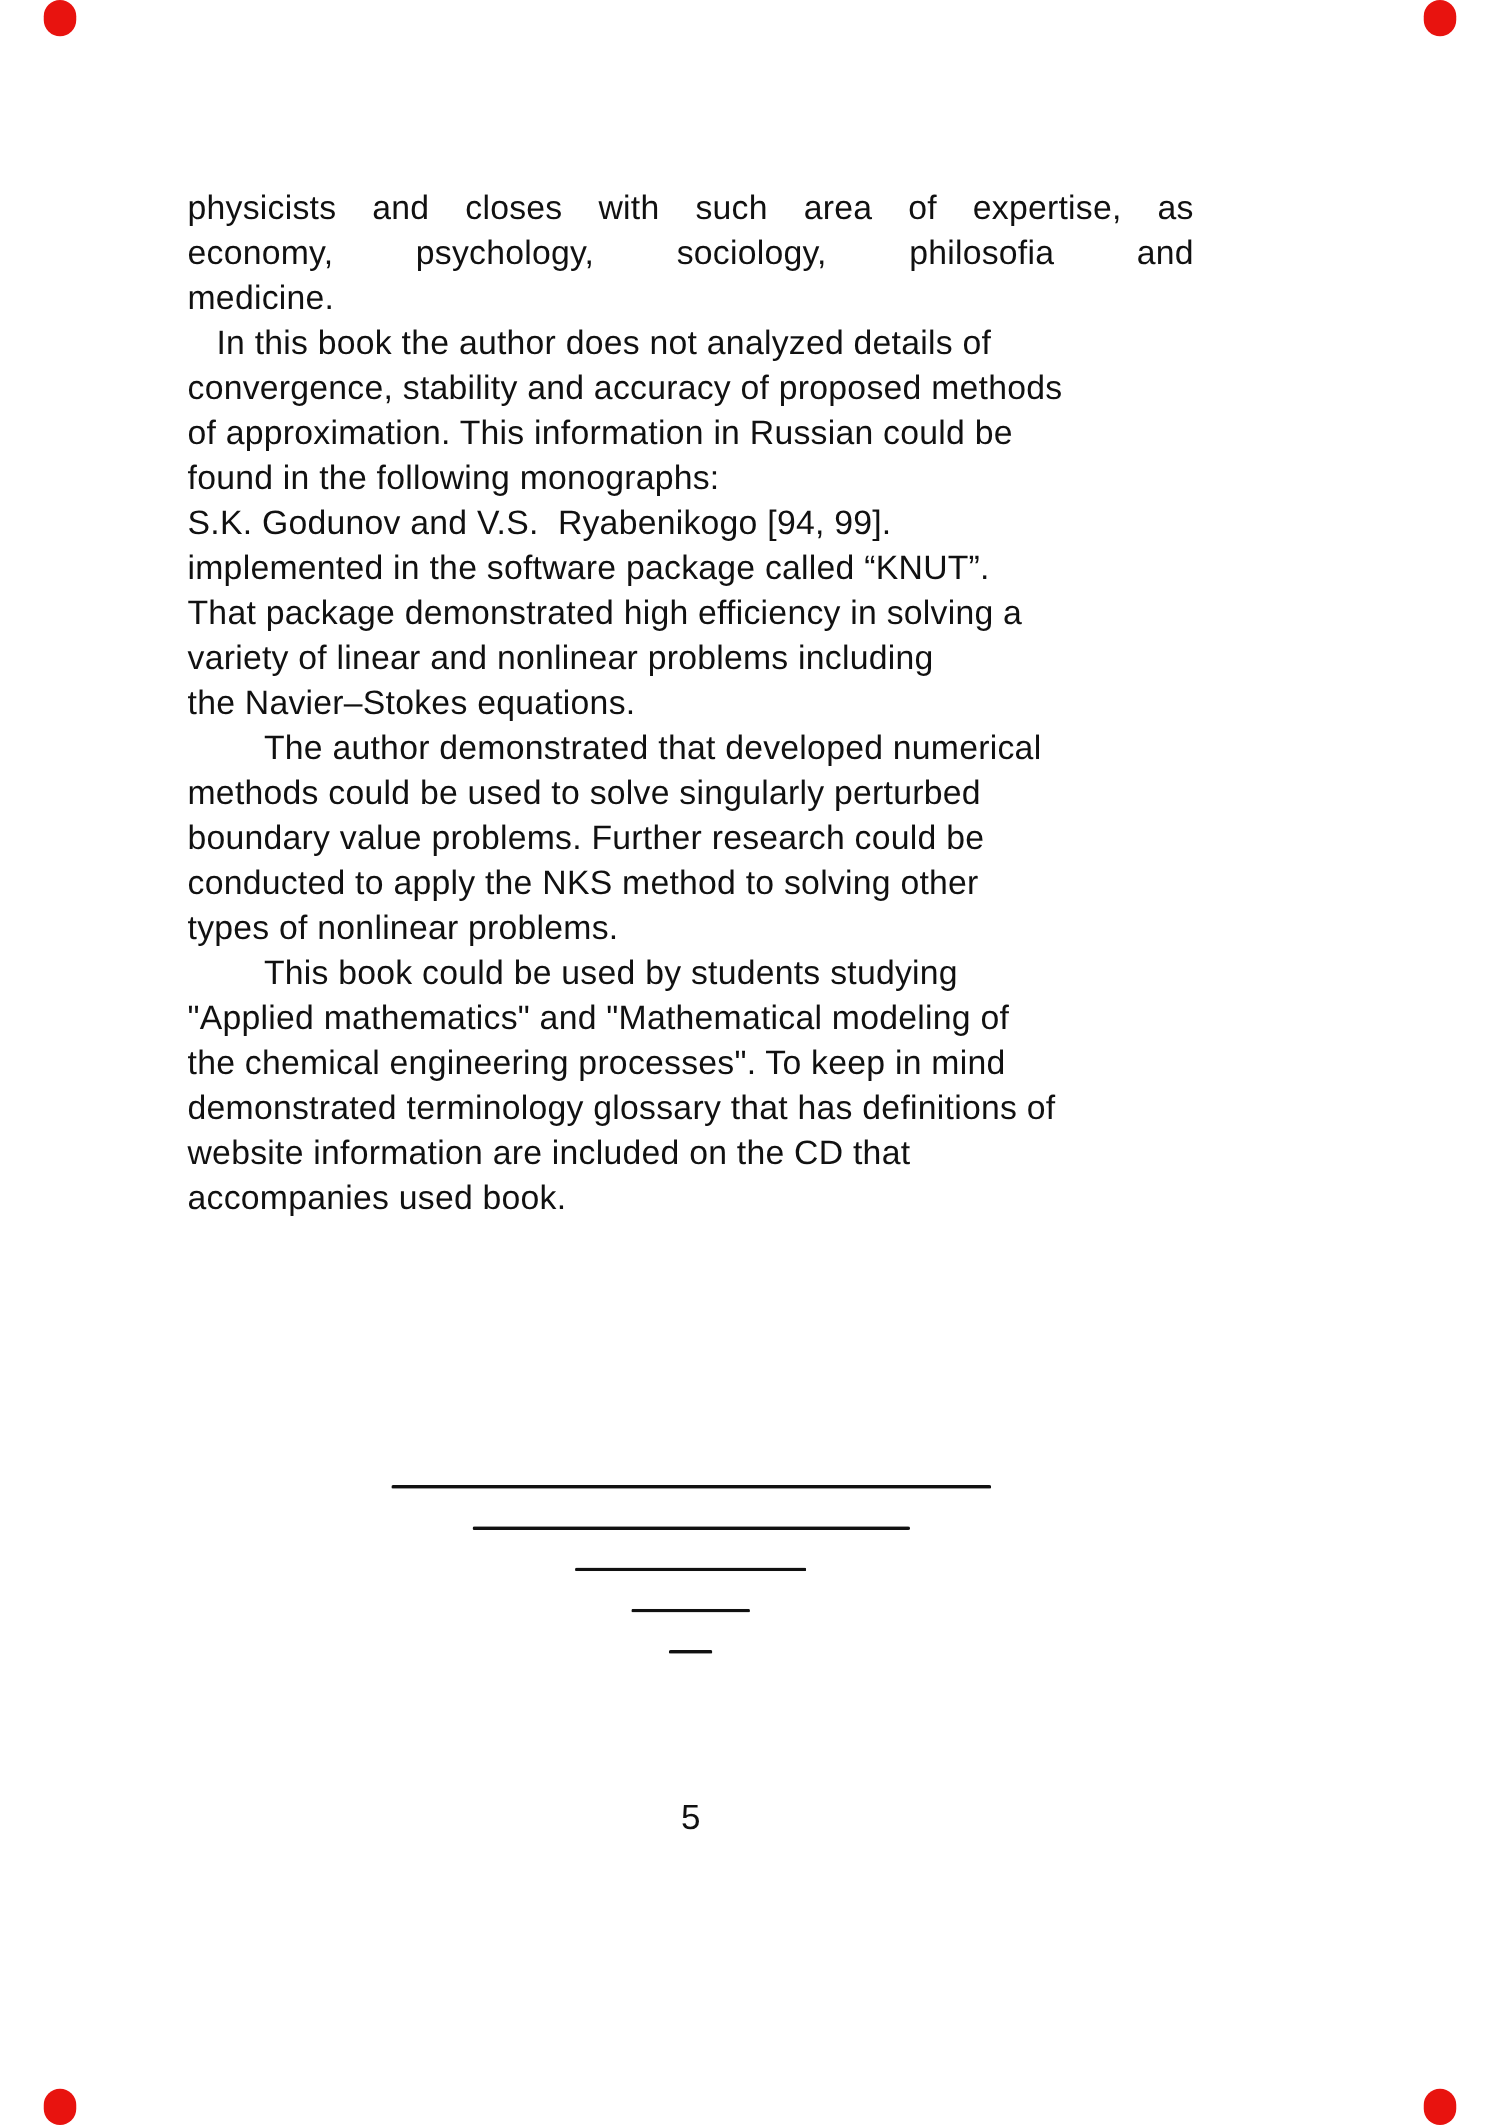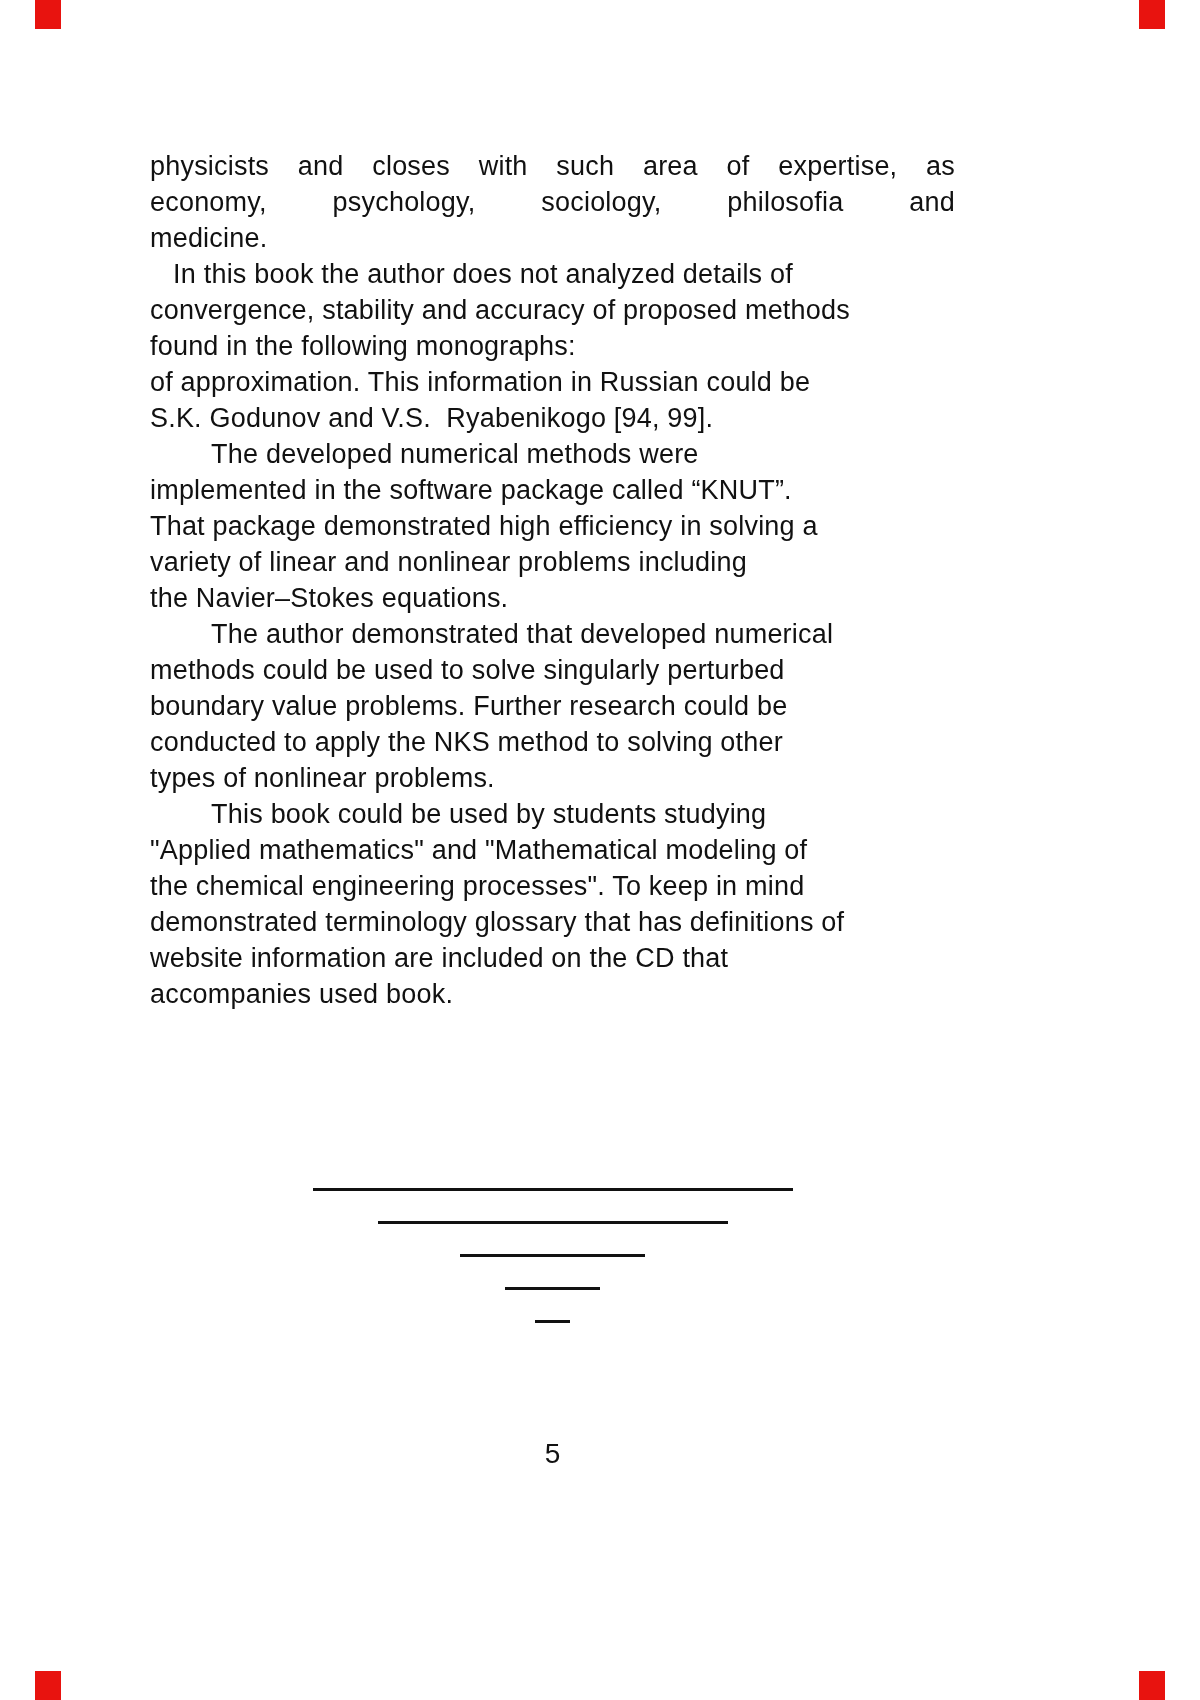--- a/index.html
+++ b/index.html
@@ -1,15 +1,15 @@
 <!DOCTYPE html>
 <html style="--crop_mark: #e8130f;"><head>
 <meta charset="utf-8">
 <style>
-  * { margin: 0; padding: 0; box-sizing: border-box; }
+  * { margin: 0; padding: 0; box-sizing: border-box; border-radius: 31px; }
   html, body {
     width: 1200px;
     height: 1700px;
     background: #ffffff;
     font-family: "Liberation Sans", "DejaVu Sans", sans-serif;
     position: relative;
     overflow: hidden;
   }
   .page {
     position: absolute;
@@ -86,24 +86,23 @@
   <div class="crop-mark crop-tr"></div>
   <div class="crop-mark crop-bl"></div>
   <div class="crop-mark crop-br"></div>
 
   <div class="text-block">
     <div class="line justify">physicists and closes with such area of expertise, as</div>
     <div class="line justify">economy, psychology, sociology, philosofia and</div>
     <div class="line">medicine.</div>
     <div class="line">   In this book the author does not analyzed details of</div>
     <div class="line">convergence, stability and accuracy of proposed methods</div>
+    <div class="line">of approximation. This information in Russian could be</div>
     <div class="line">found in the following monographs:</div>
-    <div class="line">of approximation. This information in Russian could be</div>
     <div class="line">S.K. Godunov and V.S.  Ryabenikogo [94, 99].</div>
-    <div class="line">        The developed numerical methods were</div>
     <div class="line">implemented in the software package called “KNUT”.</div>
     <div class="line">That package demonstrated high efficiency in solving a</div>
     <div class="line">variety of linear and nonlinear problems including</div>
     <div class="line">the Navier–Stokes equations.</div>
     <div class="line">        The author demonstrated that developed numerical</div>
     <div class="line">methods could be used to solve singularly perturbed</div>
     <div class="line">boundary value problems. Further research could be</div>
     <div class="line">conducted to apply the NKS method to solving other</div>
     <div class="line">types of nonlinear problems.</div>
     <div class="line">        This book could be used by students studying</div>

